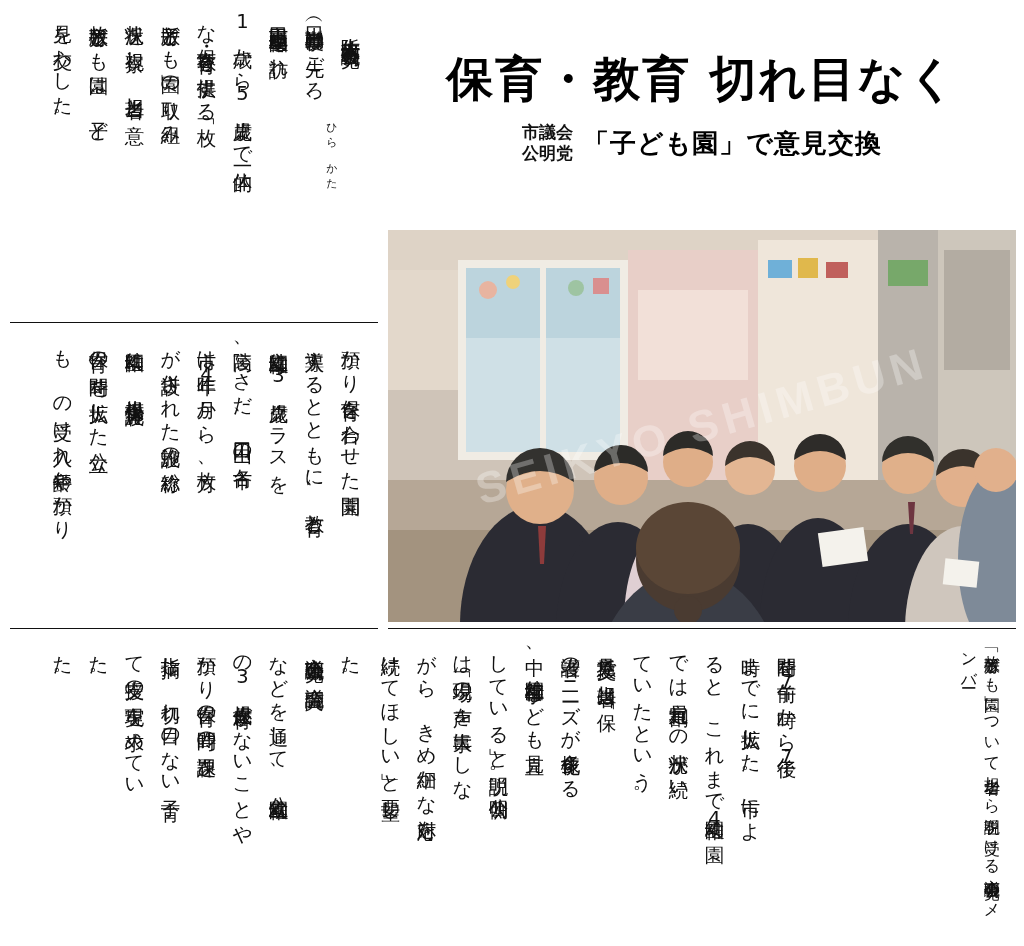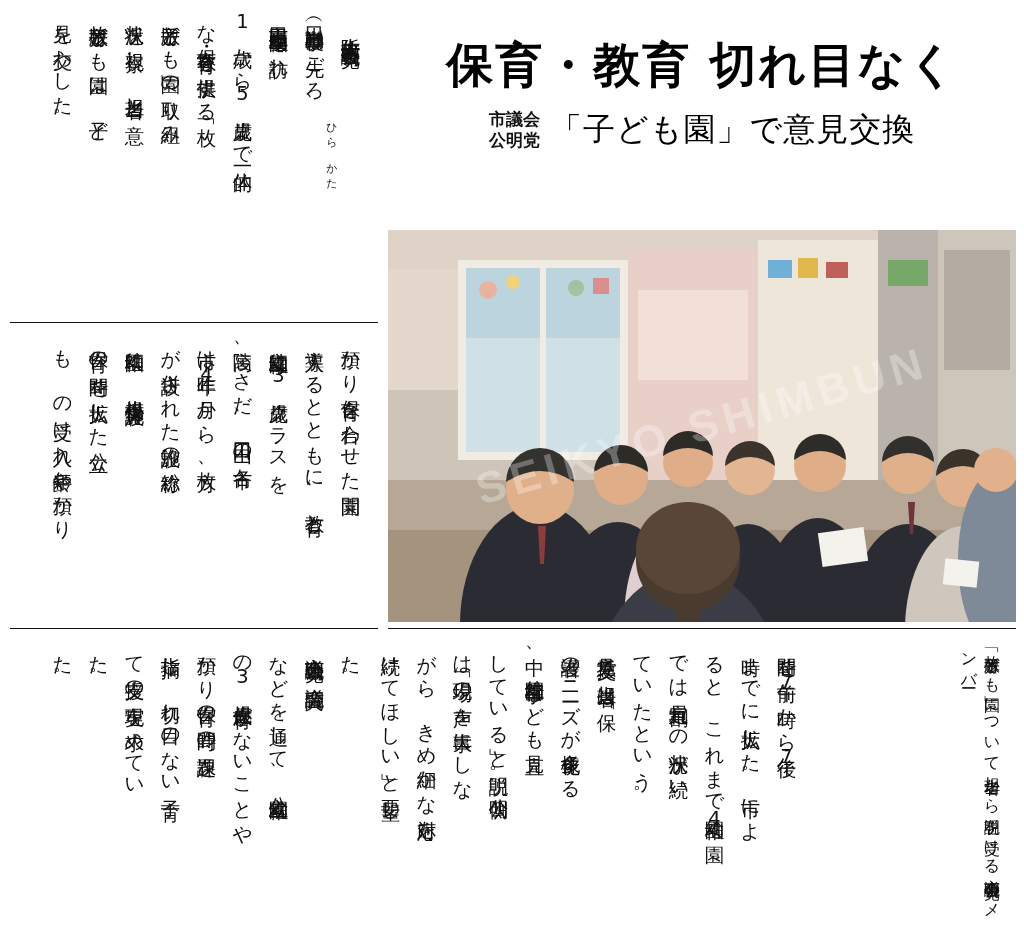--- a/index.html
+++ b/index.html
@@ -29,21 +29,21 @@
     width: 628px;
     height: 210px;
     text-align: center;
   }
   .main-headline {
     font-family: "DejaVu Sans", sans-serif;
     font-weight: bold;
     font-size: 47px;
     letter-spacing: 2px;
     line-height: 1.15;
-    margin-top: 30px;
+    margin-top: 44px;
     color: #000;
   }
   .sub-location {
     font-family: "DejaVu Sans", sans-serif;
     font-weight: bold;
     font-size: 25px;
     letter-spacing: 2px;
     margin-top: 20px;
     color: #000;
   }
@@ -56,22 +56,22 @@
   }
   .party-label {
     font-family: "DejaVu Sans", sans-serif;
     font-weight: bold;
     font-size: 17px;
     line-height: 1.25;
     white-space: pre-line;
   }
   .sub-headline {
     font-family: "DejaVu Sans", sans-serif;
-    font-weight: normal;
-    font-size: 32px;
+    font-weight: bold;
+    font-size: 26px;
     letter-spacing: 1px;
     color: #000;
   }
 
   
   .photo {
     position: absolute;
     left: 388px;
     top: 230px;
     width: 628px;

